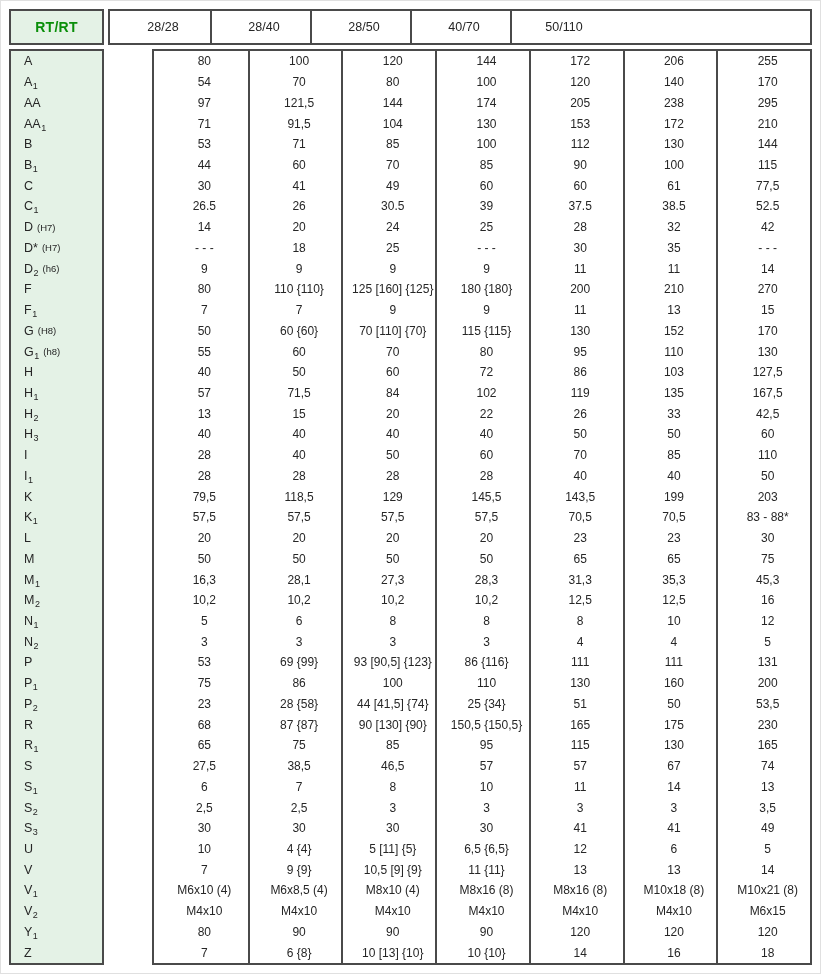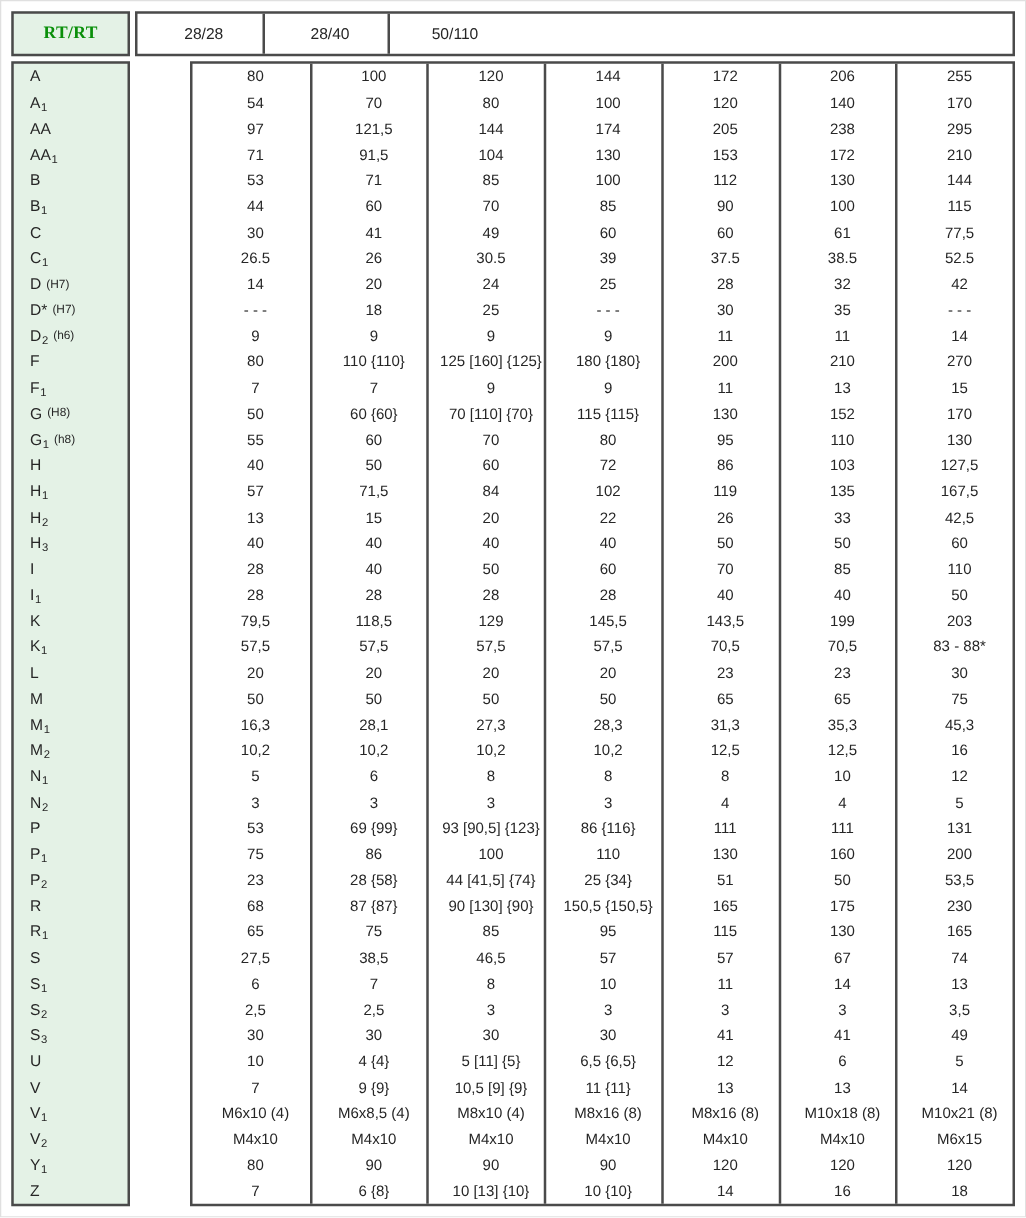--- a/index.html
+++ b/index.html
@@ -12,21 +12,21 @@
   .page{
     width:821px;height:974px;box-sizing:border-box;padding:8px;
     background:#ffffff;font-family:"Liberation Sans",sans-serif;
     border:1px solid #e0e0e0;
   }
   .dim-table{display:flex;gap:4px;height:100%;box-sizing:border-box;}
   .label-block{width:95px;flex:none;display:flex;flex-direction:column;gap:4px;}
   .corner{
     height:36px;flex:none;box-sizing:border-box;border:2px solid var(--line);
     background:var(--labelbg);display:flex;align-items:center;justify-content:center;
-    font-weight:bold;font-size:14px;color:var(--green);letter-spacing:0.3px;font-family:Liberation Serif, serif;
+    font-weight:bold;font-size:14px;color:var(--green);letter-spacing:0.3px;
   }
   .labels{
     flex:1;box-sizing:border-box;border:2px solid var(--line);
     background:var(--labelbg);display:grid;grid-auto-rows:1fr;
   }
   .lrow{display:flex;align-items:center;padding-left:13px;color:var(--text);white-space:nowrap;}
   .base{font-size:12.5px;}
   .subs{font-size:9px;display:inline-block;transform:translateY(3.5px);margin-left:0.5px;}
   .note{font-size:9.5px;margin-left:4px;}
   .main-block{flex:1;display:flex;flex-direction:column;gap:4px;min-width:0;}
@@ -222,20 +222,22 @@
           <div class="lrow">
             <span class="base">Z</span>
           </div>
         </div>
     </div>
 
     <div class="main-block">
       <div class="header-strip">
           <div class="hcell">28/28</div>
           <div class="hcell">28/40</div>
+          <div class="hcell">28/50</div>
+          <div class="hcell">40/70</div>
           <div class="hcell">50/110</div>
         </div>
       <div class="body-strip">
           <div class="dcol">
             <div class="dcell">80</div>
             <div class="dcell">54</div>
             <div class="dcell">97</div>
             <div class="dcell">71</div>
             <div class="dcell">53</div>
             <div class="dcell">44</div>

